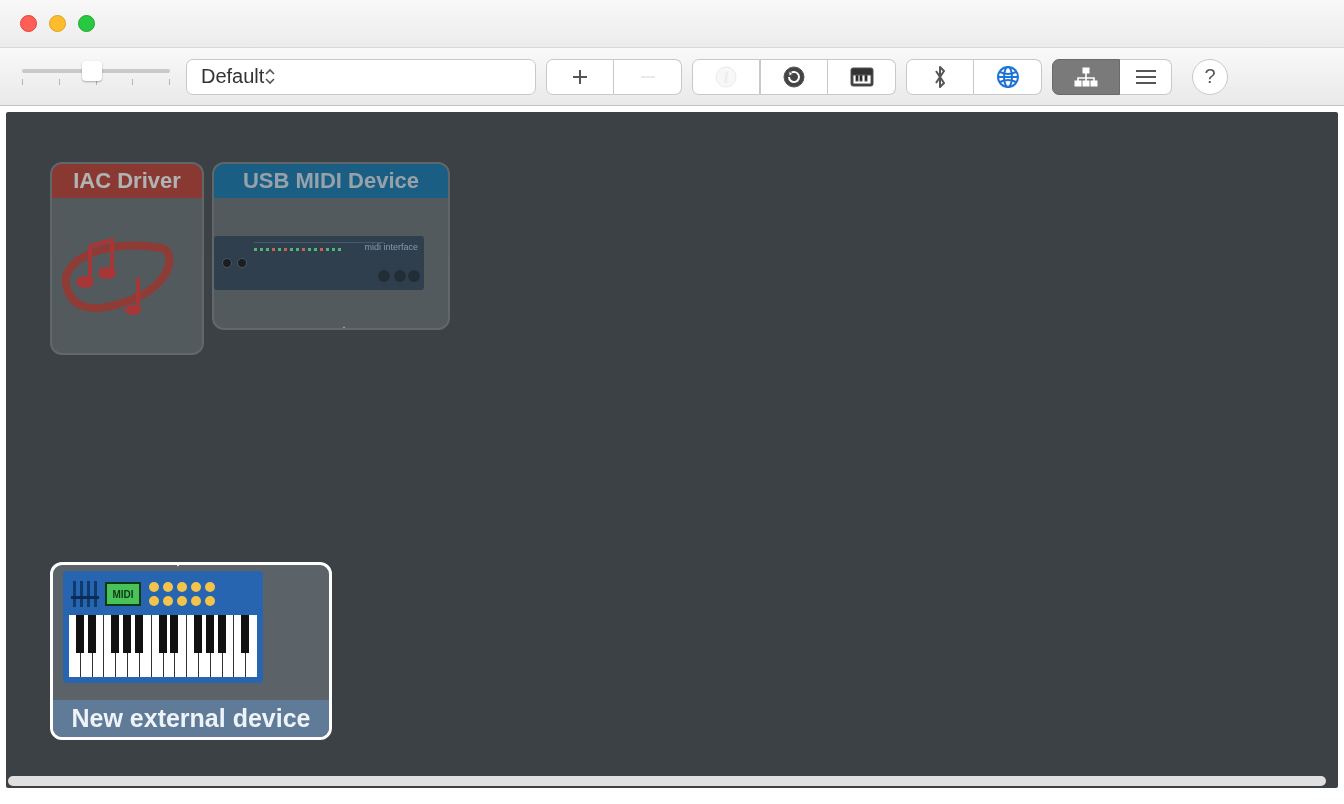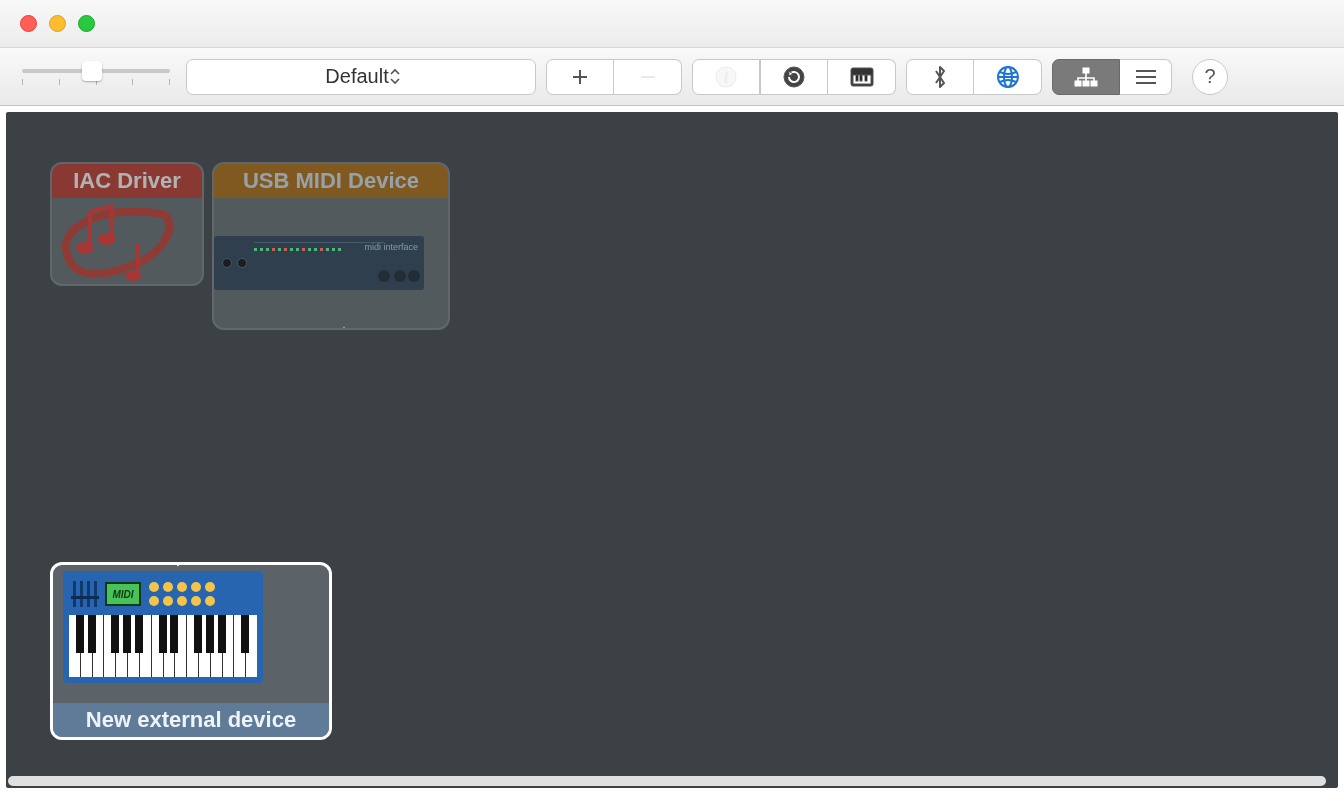--- a/index.html
+++ b/index.html
@@ -29,21 +29,21 @@
     display:flex; align-items:center; padding:0 16px; gap:10px;
   }
   .zoom-slider{ width:160px; height:40px; display:flex; flex-direction:column; justify-content:center; position:relative;}
   .zs-track{ height:4px; background:#c9c9c9; border-radius:2px; position:relative; margin:0 6px;}
   .zs-thumb{ position:absolute; top:-8px; left:60px; width:20px; height:20px; background:#fff; border-radius:4px; box-shadow:0 1px 2px rgba(0,0,0,.3);}
   .zs-ticks{ display:flex; justify-content:space-between; margin:6px 6px 0;}
   .zs-tick{width:1px;height:6px;background:#b5b5b5;}
 
   .config-select{
     width:350px; height:36px; background:#fff; border:1px solid #c8c8c8; border-radius:7px;
-    display:flex; align-items:center; justify-content:center; padding:0 10px 0 14px;
+    display:flex; align-items:center; justify-content:flex-start; padding:0 10px 0 14px;
     font-size:20px; color:#333;
   }
   .stepper-caret{ display:flex; flex-direction:column; gap:1px;}
   .stepper-caret svg{display:block;}
 
   .btngroup{ display:flex; }
   .tbtn{
     width:68px; height:36px; background:#fff; border:1px solid #c8c8c8;
     display:flex; align-items:center; justify-content:center; color:#555;
   }
@@ -66,52 +66,52 @@
   .device{
     position:absolute; border-radius:12px; overflow:hidden;
     border:2px solid #6e7579; background:#5c6367;
   }
   .device .dtitle{ font-weight:700; font-size:22px; text-align:center; padding:4px 6px;}
   .device .dbody{ height:calc(100% - 34px); display:flex; align-items:center; }
   .dimmed{ opacity:.75;}
   .dimmed .dtitle{ opacity:.85;}
 
   
-  .iac{ left:44px; top:50px; width:154px; height:124px;}
+  .iac{ left:44px; top:50px; width:154px; height:193px;}
   .iac .dtitle{ background:#b33023; color:#efefef;}
   .iac-art{ width:130px; height:115px; position:relative;}
 
   
   .usb{ left:206px; top:50px; width:238px; height:168px;}
-  .usb .dtitle{ background:#a16207; color:#c7d3df;}
+  .usb .dtitle{ background:#0369a1; color:#c7d3df;}
   .rack{ width:210px; height:54px; background:#2d3f50; border-radius:3px; position:relative;}
   .rack .rlabel{position:absolute; right:6px; top:6px; font-size:9px; color:#9cb7cf;}
   .rack .knob{width:12px;height:12px;border-radius:50%;background:#1a2732;position:absolute;bottom:8px;}
   .rack .sockets{position:absolute; left:8px; top:22px; display:flex; gap:5px;}
   .rack .sock{width:10px;height:10px;border-radius:50%;background:#111;border:1px solid #4a6076;}
   .rack .leds{position:absolute; left:40px; top:12px; display:flex; gap:3px;}
   .rack .led{width:3px;height:3px;}
   .rack .led.g{background:#54e28a;} .rack .led.r{background:#ff6a5a;}
   .rack .seg{position:absolute; left:40px; top:6px; width:130px; height:6px; border-top:1px solid #4d6378;}
 
   
   .ports{ position:absolute; display:flex; gap:2px; }
   .usb .ports{ left:50%; transform:translateX(-50%); bottom:-16px; }
   .ports svg{stroke:#d4d8db; fill:none; stroke-width:3;}
   .ports.top svg{stroke:#fff;}
 
   
   .ext{ left:44px; top:450px; width:282px; height:178px; border:3px solid #fff; background:#5c6368;}
-  .ext .dtitle{ background:#5f7b98; color:#eef3f8; font-size:22px;}
+  .ext .dtitle{ background:#5f7b98; color:#eef3f8; font-size:25px;}
   .ext .dbody{ padding:6px 10px 4px; align-items:flex-start;}
   .ext .ports{ left:50%; transform:translateX(-50%); top:-16px;}
   .ext{ display:flex; flex-direction:column;}
   .ext .dbody{ flex:1;}
   .keyboard{ width:200px; background:#2865b0; border-radius:4px; padding:6px;}
-  .kb-top{ height:34px; display:flex; gap:8px; align-items:center; margin-bottom:4px;font-style:italic;}
+  .kb-top{ height:34px; display:flex; gap:8px; align-items:center; margin-bottom:4px;}
   .kb-sliders{ display:flex; gap:4px; margin-left:4px;}
   .kb-slider{ width:3px; height:26px; background:#103a6b; position:relative;}
   .kb-slider::after{content:"";position:absolute;left:-2px;top:15px;width:7px;height:3px;background:#0b2c55;}
   .kb-screen{ width:36px; height:24px; background:#4ac25a; border:2px solid #0c3a12; display:flex;align-items:center;justify-content:center; color:#0c3a12; font-size:10px; font-weight:700;}
   .kb-knobs{ display:flex; flex-wrap:wrap; gap:4px; width:74px;}
   .kb-knob{width:10px;height:10px;border-radius:50%;background:#f4c44a;}
   .kb-keys{ height:62px; background:#fff; display:flex;}
   .wkey{ flex:1; border-right:1px solid #333; position:relative;}
   .wkey:last-child{border-right:none;}
   .bkey{ position:absolute; top:0; right:-4px; width:8px; height:38px; background:#111;}

